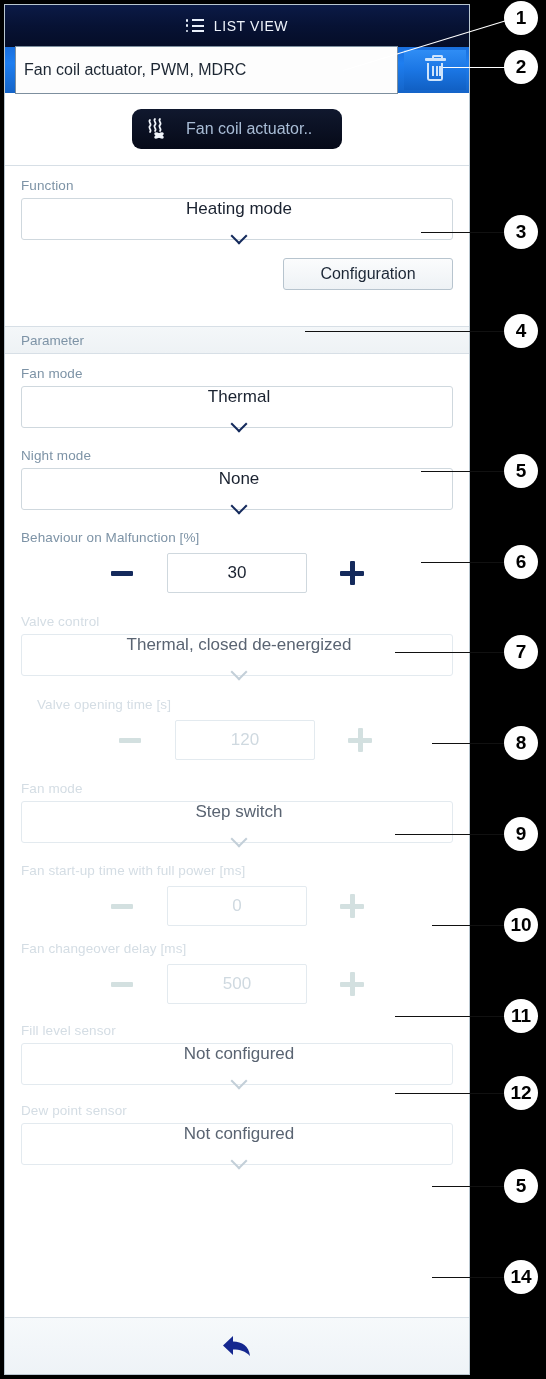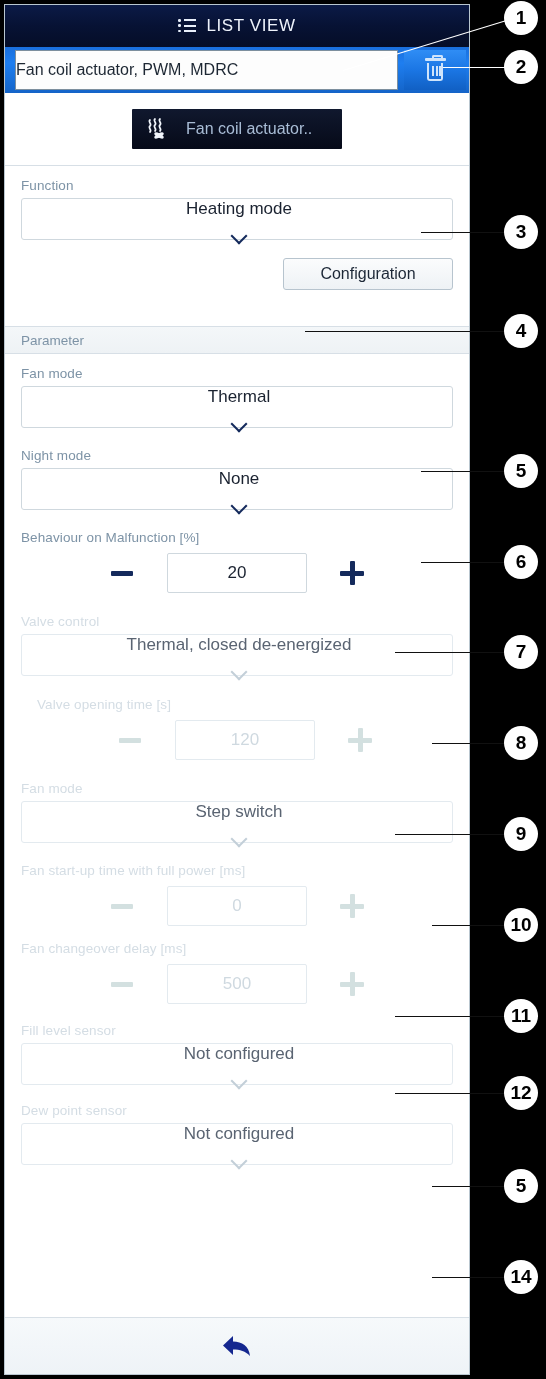--- a/index.html
+++ b/index.html
@@ -32,21 +32,21 @@
   .titlebar {
     height: 42px;
     background: linear-gradient(180deg, #0b1a46 0%, #071234 50%, #050d27 100%);
     display: flex;
     align-items: center;
     justify-content: center;
     gap: 10px;
   }
   .titlebar .tb-title {
     color: #eef3fb;
-    font-size: 17px;
+    font-size: 14px;
     letter-spacing: 0.6px;
     font-weight: 400;
   }
   .list-icon {
     width: 18px;
     height: 14px;
     display: inline-block;
     position: relative;
   }
   .list-icon i {
@@ -76,26 +76,27 @@
     height: 46px;
     background: linear-gradient(180deg, #1a6fdd 0%, #1e7ef0 35%, #1464c8 100%);
     display: flex;
     align-items: center;
     padding: 0 3px 0 10px;
     box-sizing: border-box;
     gap: 6px;
   }
   .name-input {
     flex: 1;
-    height: 40px;
+    height: 48px;
     background: #fdfdfd;
     border: 1px solid #7d8f9e;
     box-sizing: border-box;
     display: flex;
     align-items: center;
+    padding-left: 8px;
     font-size: 16px;
     color: #1d2733;
     font-family: "Liberation Sans", sans-serif;
     outline: none;
   }
   .trash-btn {
     width: 62px;
     height: 40px;
     background: linear-gradient(180deg, #2f8df5 0%, #1b76e4 50%, #1160c4 100%);
     display: flex;
@@ -143,21 +144,21 @@
     height: 72px;
     display: flex;
     align-items: center;
     justify-content: center;
     background: #ffffff;
   }
   .chip {
     background: linear-gradient(180deg, #10182e 0%, #060a18 100%);
     height: 40px;
     min-width: 210px;
-    border-radius: 1px;
+    border-radius: 9px;
     display: flex;
     align-items: center;
     gap: 14px;
     padding: 0 16px 0 14px;
     box-sizing: border-box;
     cursor: pointer;
   }
   .chip-label {
     color: #a9bdd6;
     font-size: 16px;
@@ -404,21 +405,21 @@
       <span class="chev"></span>
     </div>
   </div>
 
   <div class="fld" style="margin-top:20px;">
     <div class="field-label">Behaviour on Malfunction [%]</div>
     <div class="stepper">
       <span class="step-btn">
           <span class="minus-g"></span>
         </span>
-      <span class="num-box">20</span>
+      <span class="num-box">30</span>
       <span class="step-btn">
           <span class="plus-g"></span>
         </span>
     </div>
   </div>
 
   <div class="fld" style="margin-top:18px;">
     <div class="field-label dim">Valve control</div>
     <div class="select-box dim">
       <span class="val">Thermal, closed de-energized</span>

